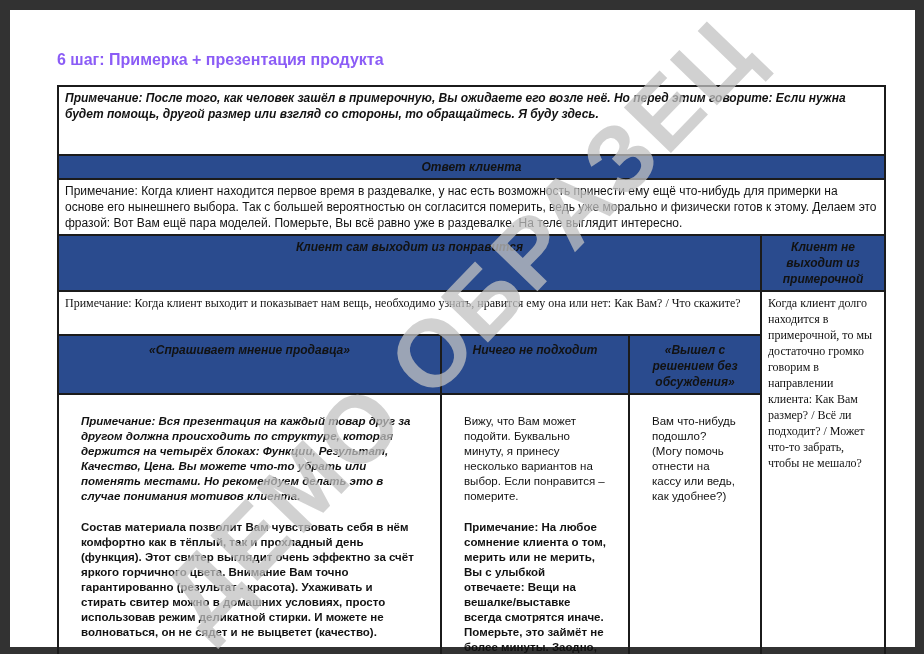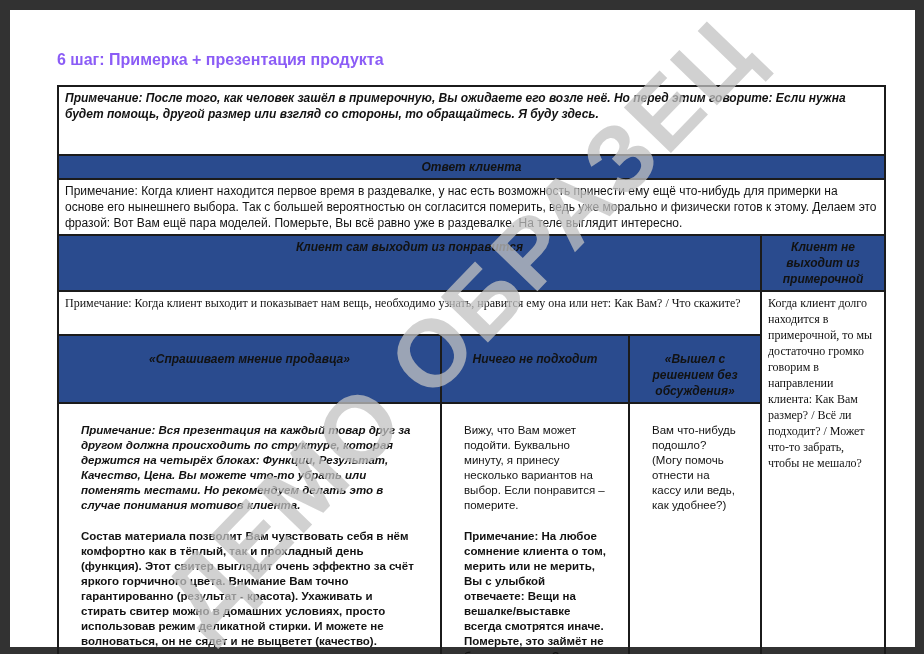--- a/index.html
+++ b/index.html
@@ -36,21 +36,21 @@
     word-wrap:break-word;
   }
   td.bluehead {
     background:#2a4b8e;
     color:#ffffff;
     font-weight:bold; font-style:italic;
     text-align:center; vertical-align:middle;
     font-size:12px; line-height:14px;
     padding:2px 4px;
   }
-  tr.subheads td.bluehead { vertical-align:top; padding-top:15px; }
+  tr.subheads td.bluehead { vertical-align:top; padding-top:6px; }
   td.note-italic { font-style:italic; font-weight:bold; }
   tr.r1 { height:69px; }
   tr.r2 { height:21px; }
   tr.r3 { height:45px; }
   tr.r4 { height:46px; }
   tr.r5 { height:44px;font-family:Liberation Serif, serif; }
   tr.r6 { height:43px; }
   tr.r7 { height:225px; }
   tr.r7 td, td.tallcell { font-size:11.5px; line-height:15px; }
   tr.r7 td p, td.tallcell p { margin:16px; }

